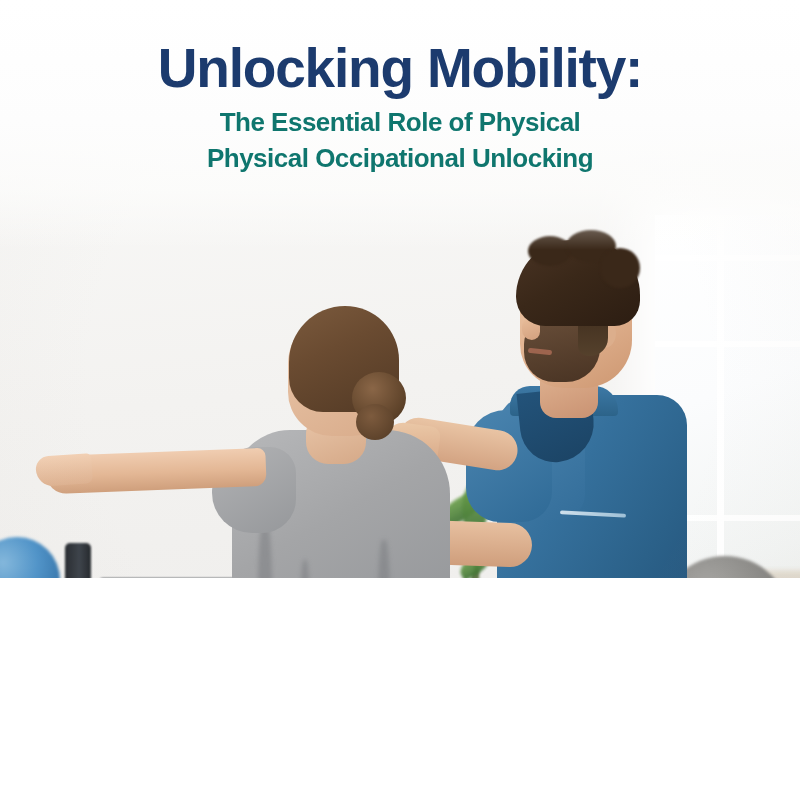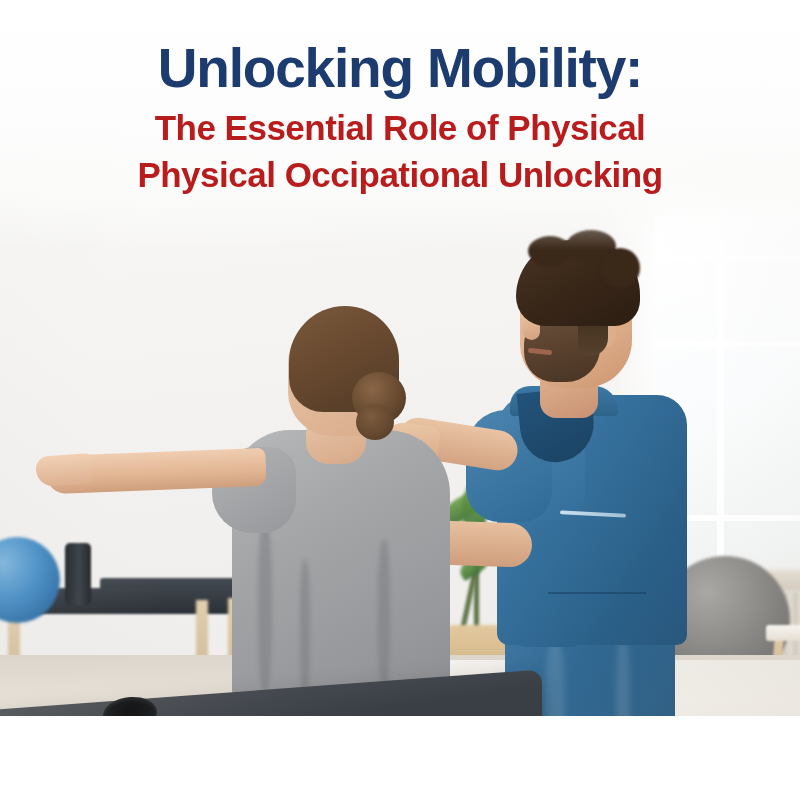--- a/index.html
+++ b/index.html
@@ -1,21 +1,21 @@
 <!DOCTYPE html>
 <html><head>
 <meta charset="utf-8">
 <title>Unlocking Mobility</title>
 <style>
   html,body{margin:0;padding:0;background:#ffffff;}
   body{font-family:"Liberation Sans","DejaVu Sans",sans-serif;}
 
   .poster{
     position:relative;
-    width:800px;height:716px;
+    width:800px;height:578px;
     overflow:hidden;
     background:#ffffff;
   }
 
   
   .photo{
     position:absolute;left:0;top:0;width:800px;height:800px;
     overflow:hidden;
     background:#f4f3f1;
   }
@@ -367,25 +367,25 @@
   .line1{
     font-size:55px;
     font-weight:bold;
     letter-spacing:-1.2px;
     line-height:1.04;
     color:#1c3b6e;
     margin:0 0 10px 0;
     white-space:nowrap;
   }
   .line2,.line3{
-    font-size:35px;
+    font-size:26px;
     font-weight:bold;
     letter-spacing:-0.5px;
     line-height:1.22;
-    color:#b91c1c;
+    color:#0f766e;
     margin:0;
     white-space:nowrap;
   }
   .line3{margin-top:4px;}
 </style>
 </head>
 <body>
 
 <div class="poster">
 

